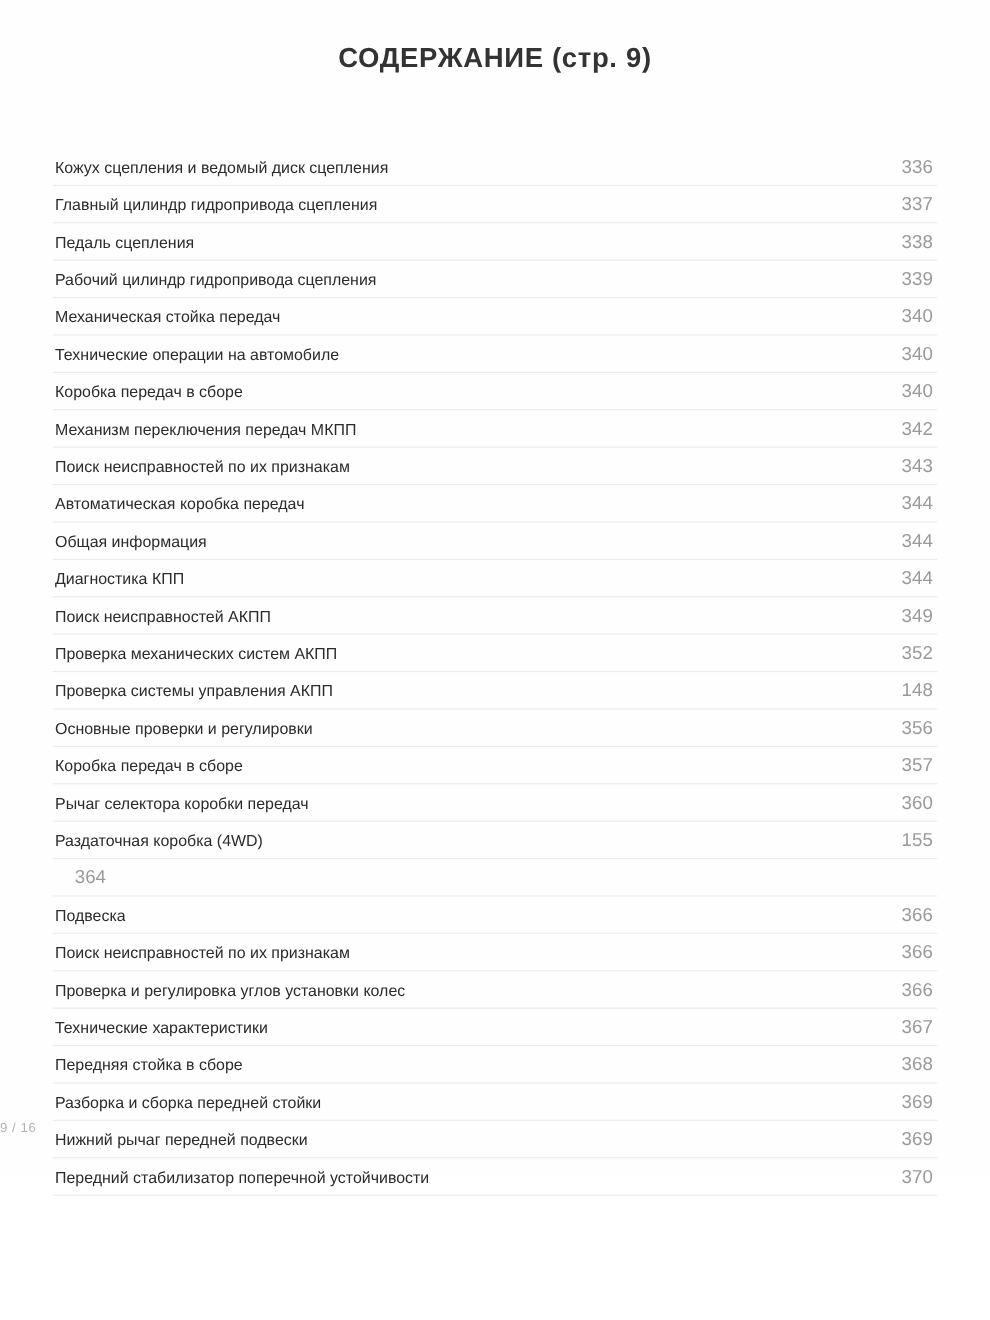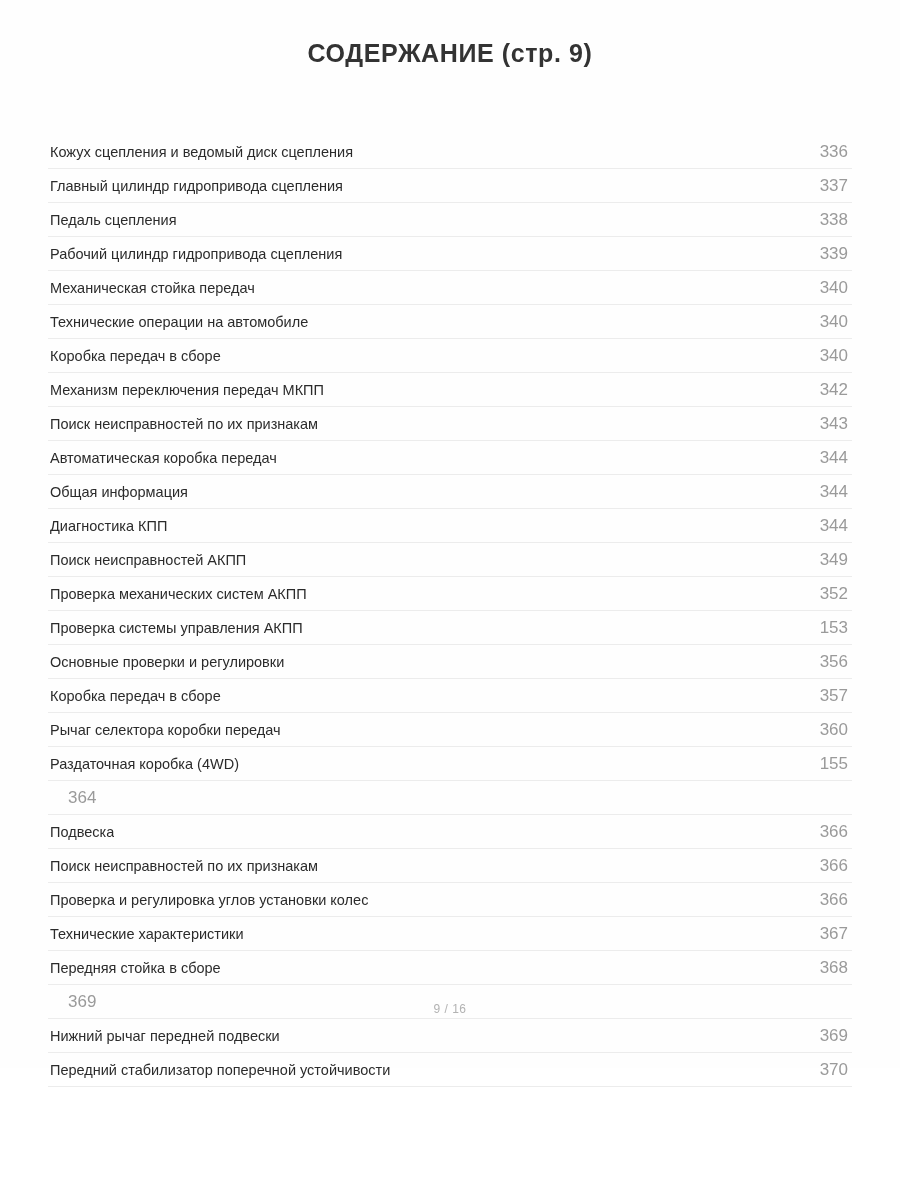--- a/index.html
+++ b/index.html
@@ -72,22 +72,21 @@
     color: #9a9a9a;
     line-height: 34px;
     text-align: right;
     flex: 0 0 auto;
     padding-left: 18px;
   }
   .footer {
     position: absolute;
     left: 0;
     right: 0;
-    bottom: 52px;
-    text-align: center;
+    bottom: 36px;
     font-size: 12px;
     color: #b2b2b2;
     letter-spacing: 0.5px;
   }
 </style>
 </head>
 <body>
 
 <div class="page">
 
@@ -147,21 +146,21 @@
       <li class="toc-row">
         <span class="toc-label">Поиск неисправностей АКПП</span>
         <span class="toc-page">349</span>
       </li>
       <li class="toc-row">
         <span class="toc-label">Проверка механических систем АКПП</span>
         <span class="toc-page">352</span>
       </li>
       <li class="toc-row">
         <span class="toc-label">Проверка системы управления АКПП</span>
-        <span class="toc-page">153</span>
+        <span class="toc-page">148</span>
       </li>
       <li class="toc-row">
         <span class="toc-label">Основные проверки и регулировки</span>
         <span class="toc-page">356</span>
       </li>
       <li class="toc-row">
         <span class="toc-label">Коробка передач в сборе</span>
         <span class="toc-page">357</span>
       </li>
       <li class="toc-row">
@@ -189,20 +188,21 @@
       </li>
       <li class="toc-row">
         <span class="toc-label">Технические характеристики</span>
         <span class="toc-page">367</span>
       </li>
       <li class="toc-row">
         <span class="toc-label">Передняя стойка в сборе</span>
         <span class="toc-page">368</span>
       </li>
       <li class="toc-row">
+        <span class="toc-label">Разборка и сборка передней стойки</span>
         <span class="toc-page">369</span>
       </li>
       <li class="toc-row">
         <span class="toc-label">Нижний рычаг передней подвески</span>
         <span class="toc-page">369</span>
       </li>
       <li class="toc-row">
         <span class="toc-label">Передний стабилизатор поперечной устойчивости</span>
         <span class="toc-page">370</span>
       </li>

